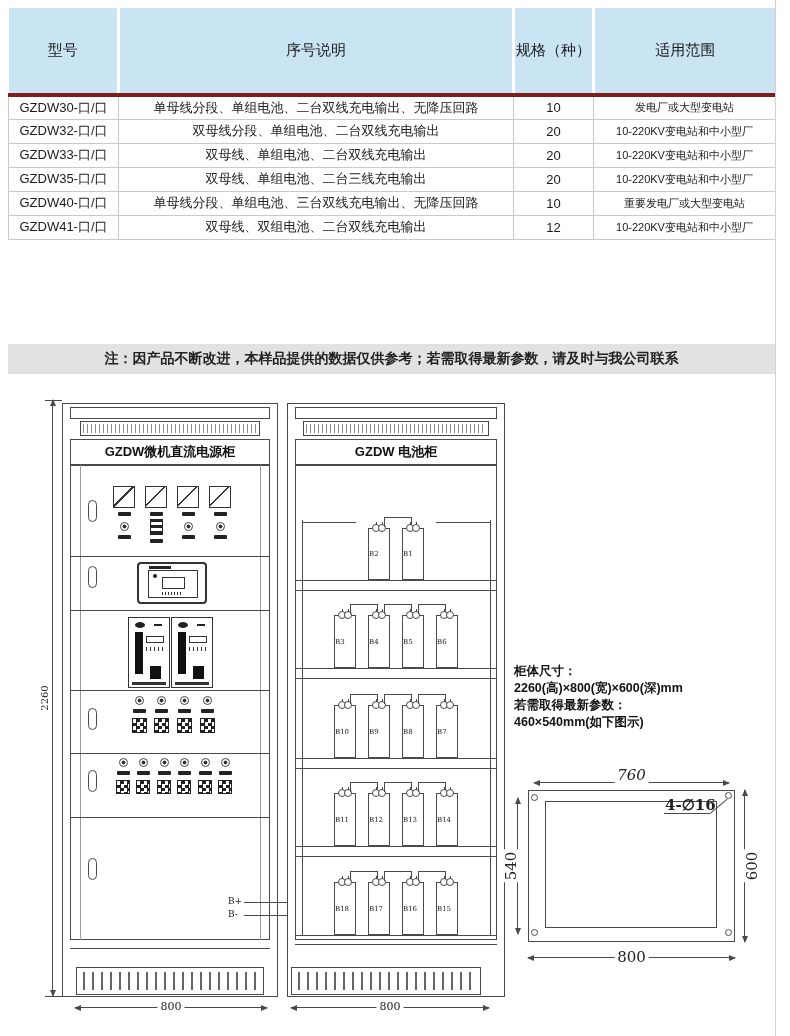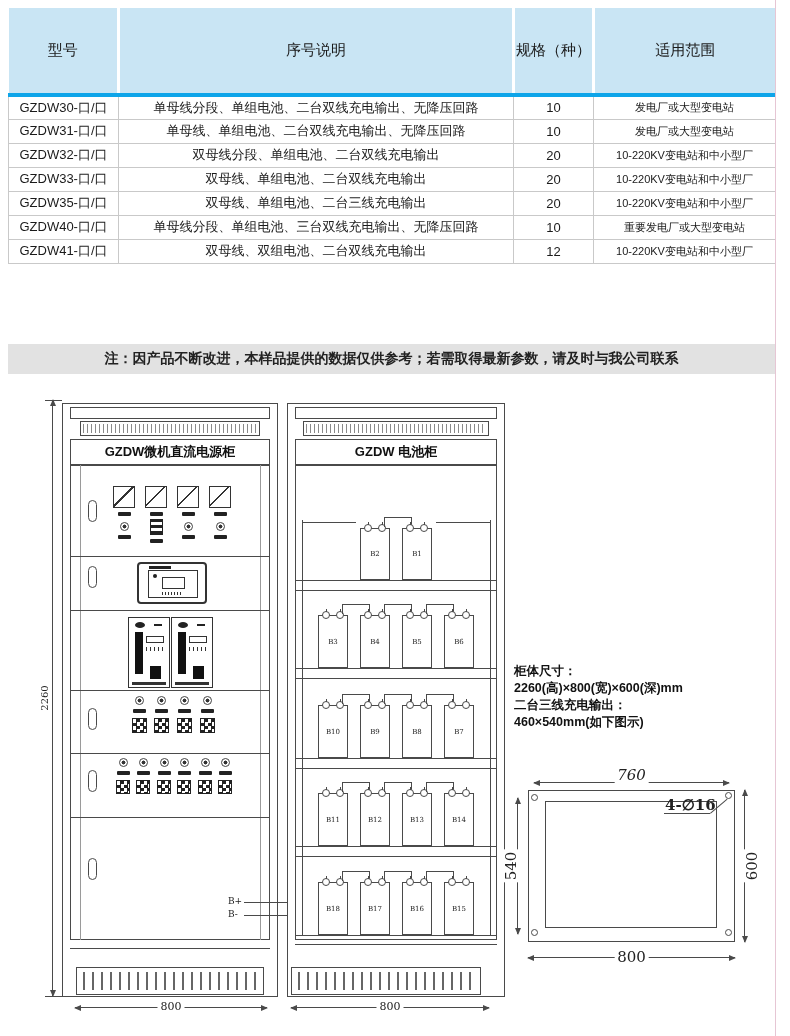--- a/index.html
+++ b/index.html
@@ -3,21 +3,21 @@
 <meta charset="utf-8">
 <style>
   :root{ --ln:#4a4a4a; --hdr:#c9e5f4; --note:#e2e2e2; --edge:#e6c6d4; }
   *{box-sizing:border-box;margin:0;padding:0;}
   html,body{background:#fff;}
   body{width:790px;height:1036px;position:relative;font-family:"Liberation Sans",sans-serif;color:#1a1a1a;overflow:hidden;}
 
   
   .spec-table{position:absolute;left:8px;top:8px;width:767px;border-collapse:collapse;table-layout:fixed;}
   .spec-table th{background:var(--hdr);height:87px;font-size:15px;font-weight:normal;
-      border-right:3px solid #fff;border-bottom:4px solid #0ea5e9;vertical-align:middle;margin-top:45px;}
+      border-right:3px solid #fff;border-bottom:4px solid #7f1d1d;vertical-align:middle;margin-top:45px;}
   .spec-table th:last-child{border-right:none;}
   .spec-table td{height:24px;border:1px solid #c9c9c9;text-align:center;vertical-align:middle;
       font-size:13px;white-space:nowrap;overflow:hidden;}
   .spec-table td.c-range{font-size:11px;}
 
   .note-bar{position:absolute;left:8px;top:344px;width:767px;height:30px;background:var(--note);
       display:flex;align-items:center;justify-content:center;font-size:14px;font-weight:bold;color:#222;}
 
   
   .stage{position:absolute;inset:0;}
@@ -71,22 +71,22 @@
   .chg .d{position:absolute;right:7px;top:6px;width:8px;height:2px;background:#222;}
   .chg .bar{position:absolute;left:6px;top:14px;width:8px;height:42px;background:#111;}
   .chg .disp{position:absolute;right:5px;top:18px;width:18px;height:7px;border:1px solid #333;}
   .chg .dots{position:absolute;right:5px;top:29px;width:18px;height:4px;background:
       repeating-linear-gradient(90deg,#333 0 1px,transparent 1px 4px);}
   .chg .sq{position:absolute;right:8px;bottom:8px;width:11px;height:13px;background:#111;}
   .chg .foot{position:absolute;left:3px;bottom:2px;right:3px;height:3px;background:#333;}
 
   
   .shelf{position:absolute;left:296px;width:200px;display:flex;justify-content:center;gap:12px;}
-  .battery{position:relative;width:30px;height:100%;border:1px solid var(--ln);background:#fff;
-      display:flex;align-items:center;justify-content:center;}
+  .battery{position:relative;width:22px;height:100%;border:1px solid var(--ln);background:#fff;
+      display:flex;align-items:center;justify-content:flex-start;}
   .battery .t{position:absolute;top:-5px;width:8px;height:8px;border:1px solid var(--ln);border-radius:50%;background:#fff;}
   .battery .t::after{content:'';position:absolute;left:3px;top:-3px;width:1px;height:3px;background:var(--ln);}
   .t.tl{left:3px;} .t.tr{right:3px;}
   .blab{font-size:7px;color:#222;font-family:"DejaVu Serif",serif;}
   .battery.j::before{content:'';position:absolute;left:-19px;top:-12px;width:26px;height:9px;
       border:1px solid var(--ln);border-bottom:none;}
 
   .bplus{position:absolute;font-size:9px;font-family:"DejaVu Serif",serif;color:#222;}
 
   .specs{position:absolute;left:514px;top:663px;font-size:12.5px;font-weight:bold;line-height:17px;color:#111;}
@@ -115,26 +115,20 @@
     </tr>
   </thead>
   <tbody id="tbody">
   <tr>
     <td class="c-model">GZDW30-口/口</td>
     <td class="c-desc">单母线分段、单组电池、二台双线充电输出、无降压回路</td>
     <td class="c-spec">10</td>
     <td class="c-range">发电厂或大型变电站</td>
   </tr>
 
-  <tr>
-    <td class="c-model">GZDW31-口/口</td>
-    <td class="c-desc">单母线、单组电池、二台双线充电输出、无降压回路</td>
-    <td class="c-spec">10</td>
-    <td class="c-range">发电厂或大型变电站</td>
-  </tr>
 
   <tr>
     <td class="c-model">GZDW32-口/口</td>
     <td class="c-desc">双母线分段、单组电池、二台双线充电输出</td>
     <td class="c-spec">20</td>
     <td class="c-range">10-220KV变电站和中小型厂</td>
   </tr>
 
   <tr>
     <td class="c-model">GZDW33-口/口</td>
@@ -441,21 +435,21 @@
     </div>
 
   <div class="vent-base" style="left:291px;top:967px;width:190px;height:28px;"></div>
   <div class="dh" style="left:291px;top:1007px;width:198px;">
     <span class="dlab center" style="top:-8px;font-size:11px;">800</span>
   </div>
 
   <div class="specs">
     <div>柜体尺寸：</div>
     <div>2260(高)×800(宽)×600(深)mm</div>
-    <div>二台三线充电输出：</div>
+    <div>若需取得最新参数：</div>
     <div>460×540mm(如下图示)</div>
   </div>
 
   <div class="rect noBg" style="left:528px;top:790px;width:207px;height:152px;border-width:1.5px;"></div>
   <div class="rect noBg" style="left:545px;top:801px;width:172px;height:127px;"></div>
   <div class="hole" style="left:531px;top:794px;"></div>
   <div class="hole" style="left:725px;top:792px;"></div>
   <div class="hole" style="left:531px;top:929px;"></div>
   <div class="hole" style="left:725px;top:929px;"></div>
   <div class="dlab" style="left:662px;top:796px;font-size:15px;font-weight:bold;background:transparent;">4-∅16</div>

